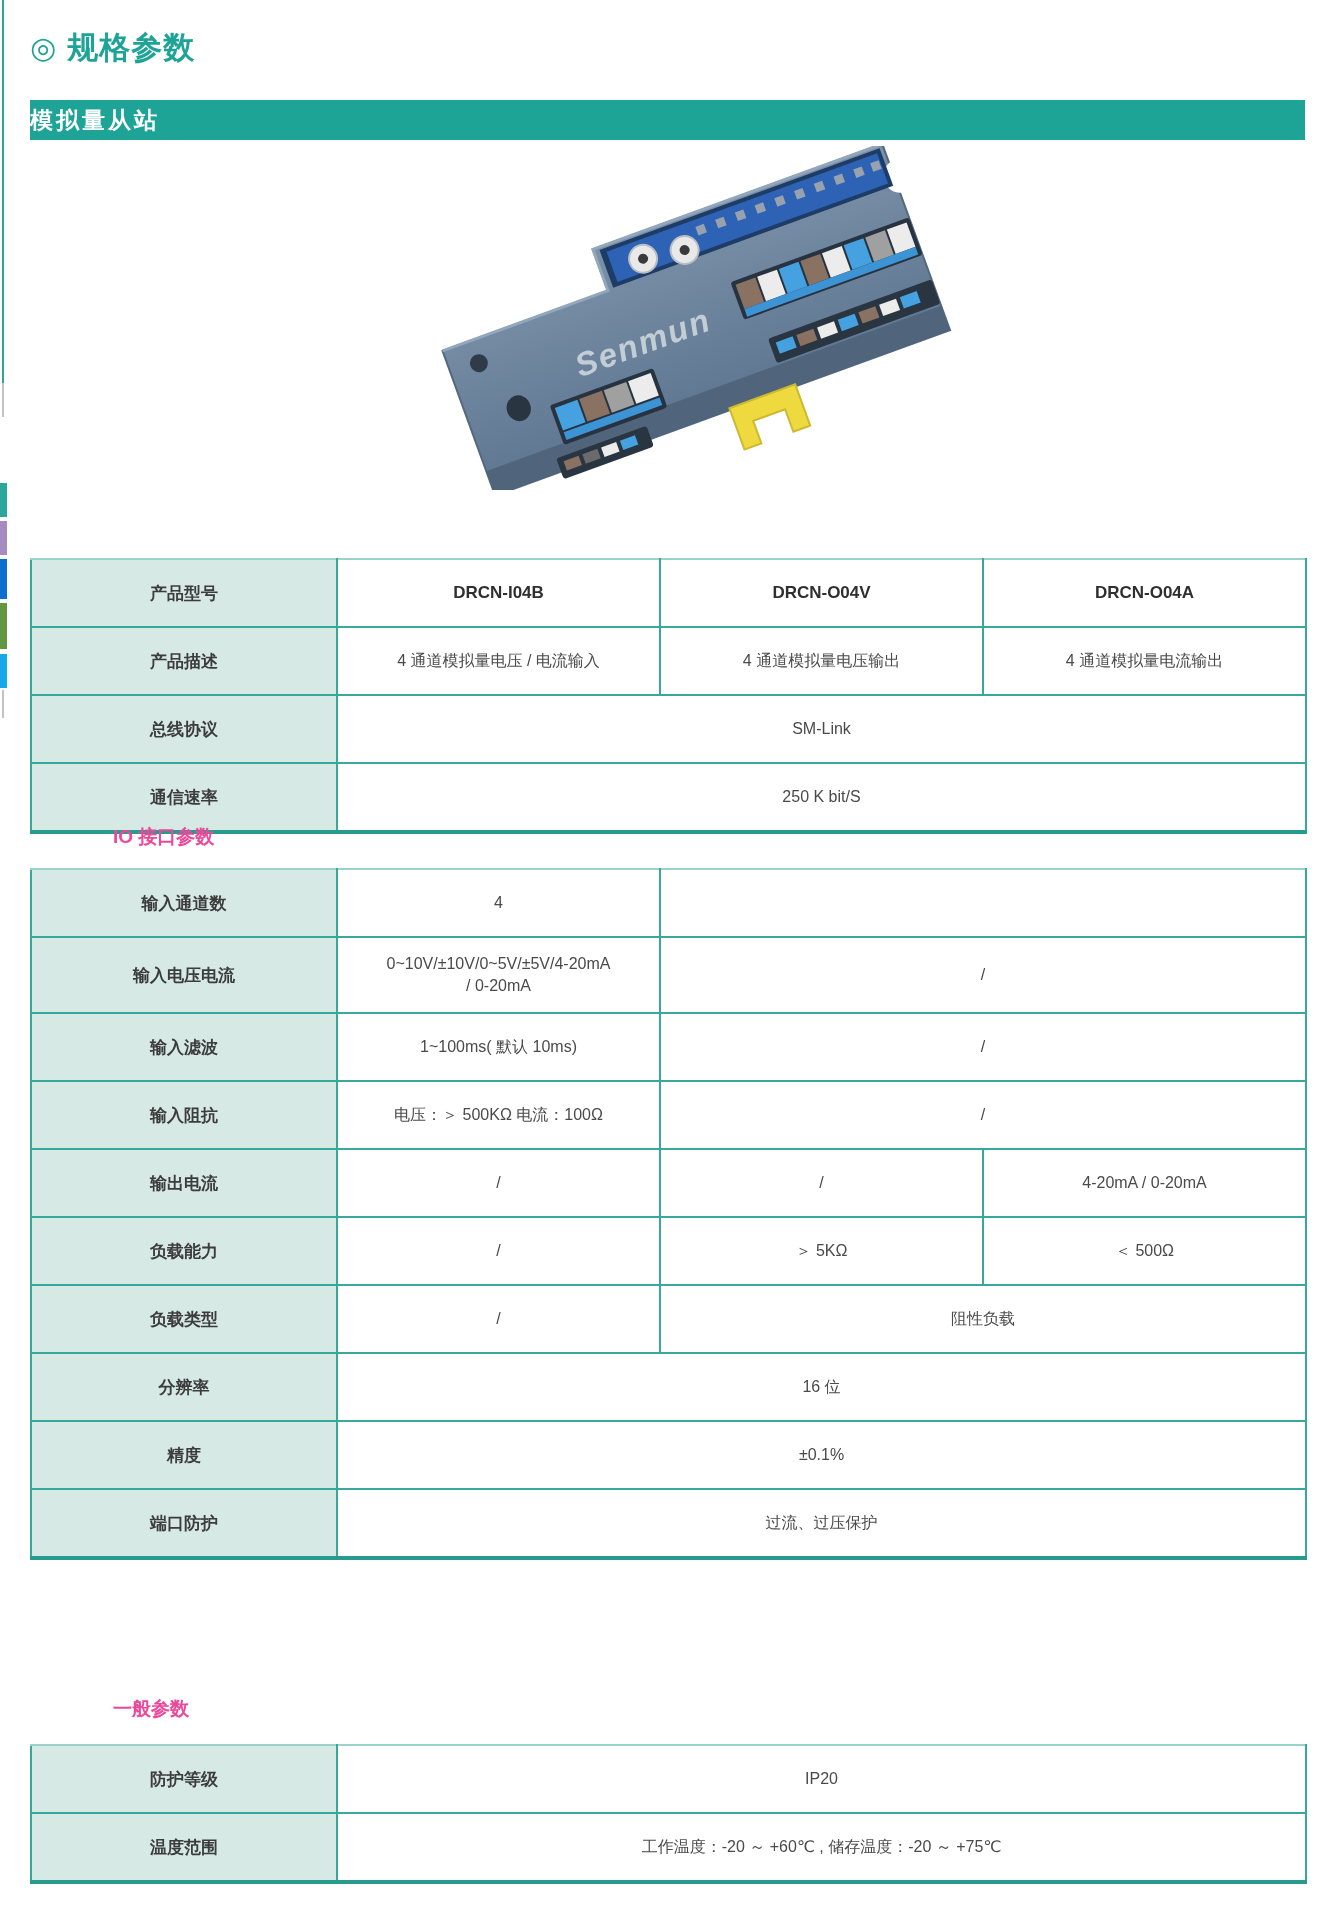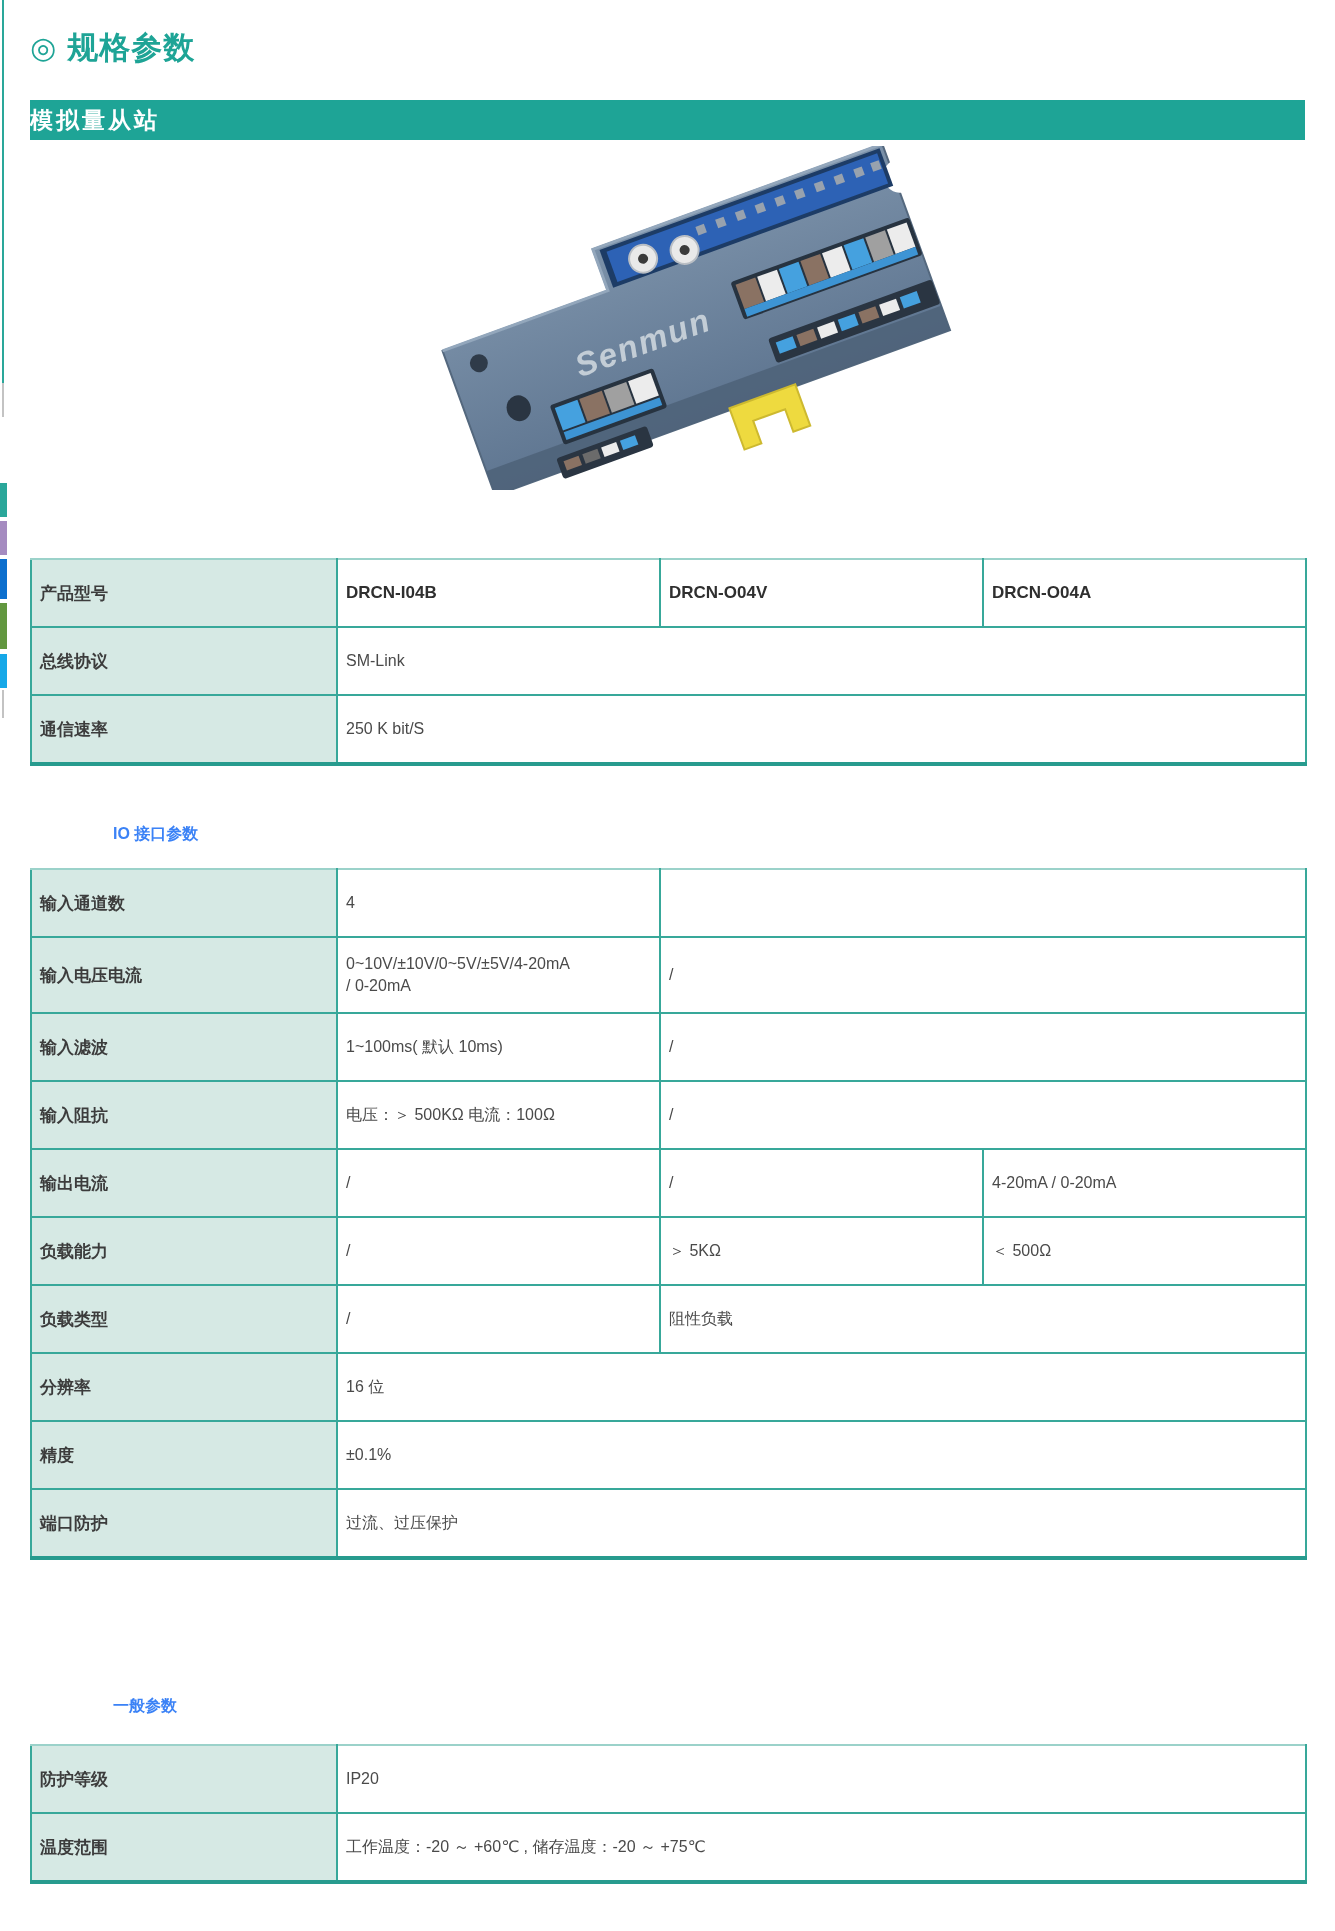--- a/index.html
+++ b/index.html
@@ -28,32 +28,32 @@
   .banner {
     position:absolute; left:30px; top:100px; width:1275px; height:40px;
     background:#1ea496; color:#ffffff;
     display:flex; align-items:center; 
     font-size:23px; font-weight:bold; letter-spacing:3px;
   }
 
   .product-figure { position:absolute; left:398px; top:146px; width:574px; height:344px; }
 
   .section-title {
-    position:absolute; left:113px; font-size:16px; font-weight:bold; color:#3b82f6;
+    position:absolute; left:113px; font-size:19px; font-weight:bold; color:#ec4899;
   }
   .s-io  { top:824px; }
   .s-gen { top:1696px; }
 
   table.spec { position:absolute; left:30px; width:1275px; border-collapse:collapse; table-layout:fixed; }
   .t-top { top:558px; }
   .t-io  { top:868px; }
   .t-gen { top:1744px; }
   table.spec td {
     border:2px solid #38a89a; background:#ffffff;
-    vertical-align:middle;
+    text-align:center; vertical-align:middle;
     font-size:16px; color:#4a4a4a; padding:4px 8px; height:58px;
   }
   table.spec tr:first-child td { border-top:2px solid #9bd2ca; }
   table.spec tr:last-child  td { border-bottom:4px solid #279b8e; }
   table.spec td.lbl   { background:#d6e9e4; font-weight:bold; font-size:17px; color:#3c3c3c; }
   table.spec td.model { font-weight:bold; font-size:17px; color:#2f2f2f; }
   table.spec tr.tall td { height:66px; }
   td.pre { white-space:pre-line; line-height:1.35; }
 </style>
 </head>
@@ -180,20 +180,26 @@
         <col style="width:323px">
       </colgroup>
     <tbody>
         <tr>
       <td class="lbl">产品型号</td>
       <td class="model">DRCN-I04B</td>
       <td class="model">DRCN-O04V</td>
       <td class="model">DRCN-O04A</td>
     </tr>
     <tr>
+      <td class="lbl">产品描述</td>
+      <td>4 通道模拟量电压 / 电流输入</td>
+      <td>4 通道模拟量电压输出</td>
+      <td>4 通道模拟量电流输出</td>
+    </tr>
+    <tr>
       <td class="lbl">总线协议</td>
       <td colspan="3">SM-Link</td>
     </tr>
     <tr>
       <td class="lbl">通信速率</td>
       <td colspan="3">250 K bit/S</td>
     </tr>
   </tbody>
     </table>
 

